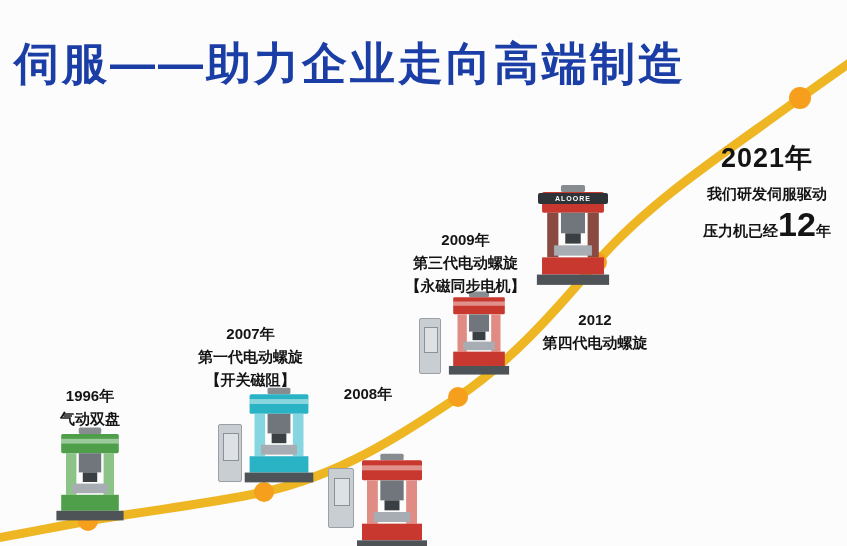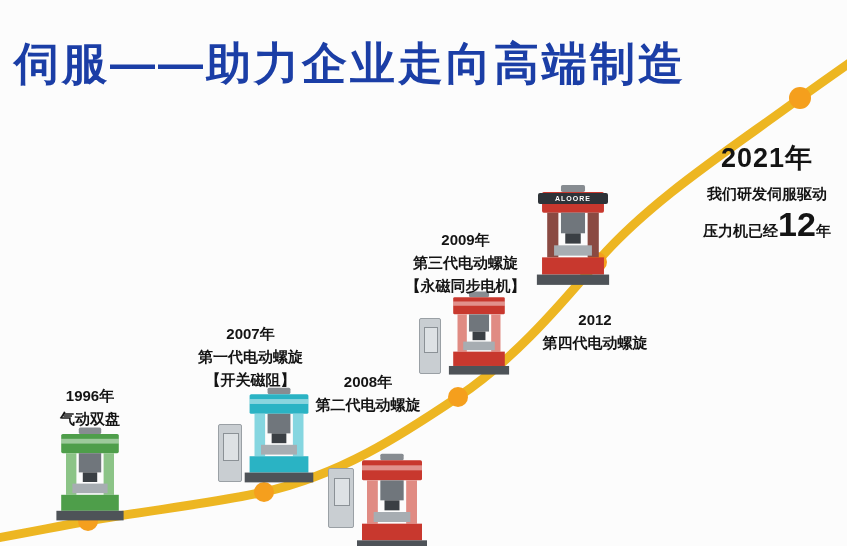--- a/index.html
+++ b/index.html
@@ -46,21 +46,21 @@
   .ms {
     position: absolute;
     text-align: center;
     color: var(--ink, #141414);
     font-size: 15px;
     font-weight: 600;
     line-height: 23px;
   }
   .ms-1996 { left: 38px;  top: 384px; width: 104px; }
   .ms-2007 { left: 178px; top: 322px; width: 145px; }
-  .ms-2008 { left: 298px; top: 370px; width: 140px; }
+  .ms-2008 { left: 298px; top: 382px; width: 140px; }
   .ms-2009 { left: 393px; top: 228px; width: 145px; }
   .ms-2012 { left: 521px; top: 308px; width: 148px; }
   .ms-2021 { left: 688px; top: 143px; width: 158px; }
 
   .ms-2021 .year { font-size: 27px; font-weight: 800; letter-spacing: 1px; line-height: 30px; text-align: center; }
   .ms-2021 .line { margin-top: 9px; font-weight: 700; }
   .ms-2021 .big-num { font-size: 34px; font-weight: 800; line-height: 20px; }
 
   
   .machine { position: absolute; }
@@ -177,21 +177,20 @@
   </div>
 
   <div class="ms ms-2007">
     <div class="year">2007年</div>
     <div class="line">第一代电动螺旋</div>
     <div class="line">【开关磁阻】</div>
   </div>
 
   <div class="ms ms-2008">
     <div class="year">2008年</div>
-    <div class="line">第二代电动螺旋</div>
   </div>
 
   <div class="ms ms-2009">
     <div class="year">2009年</div>
     <div class="line">第三代电动螺旋</div>
     <div class="line">【永磁同步电机】</div>
   </div>
 
   <div class="ms ms-2012">
     <div class="year">2012</div>

